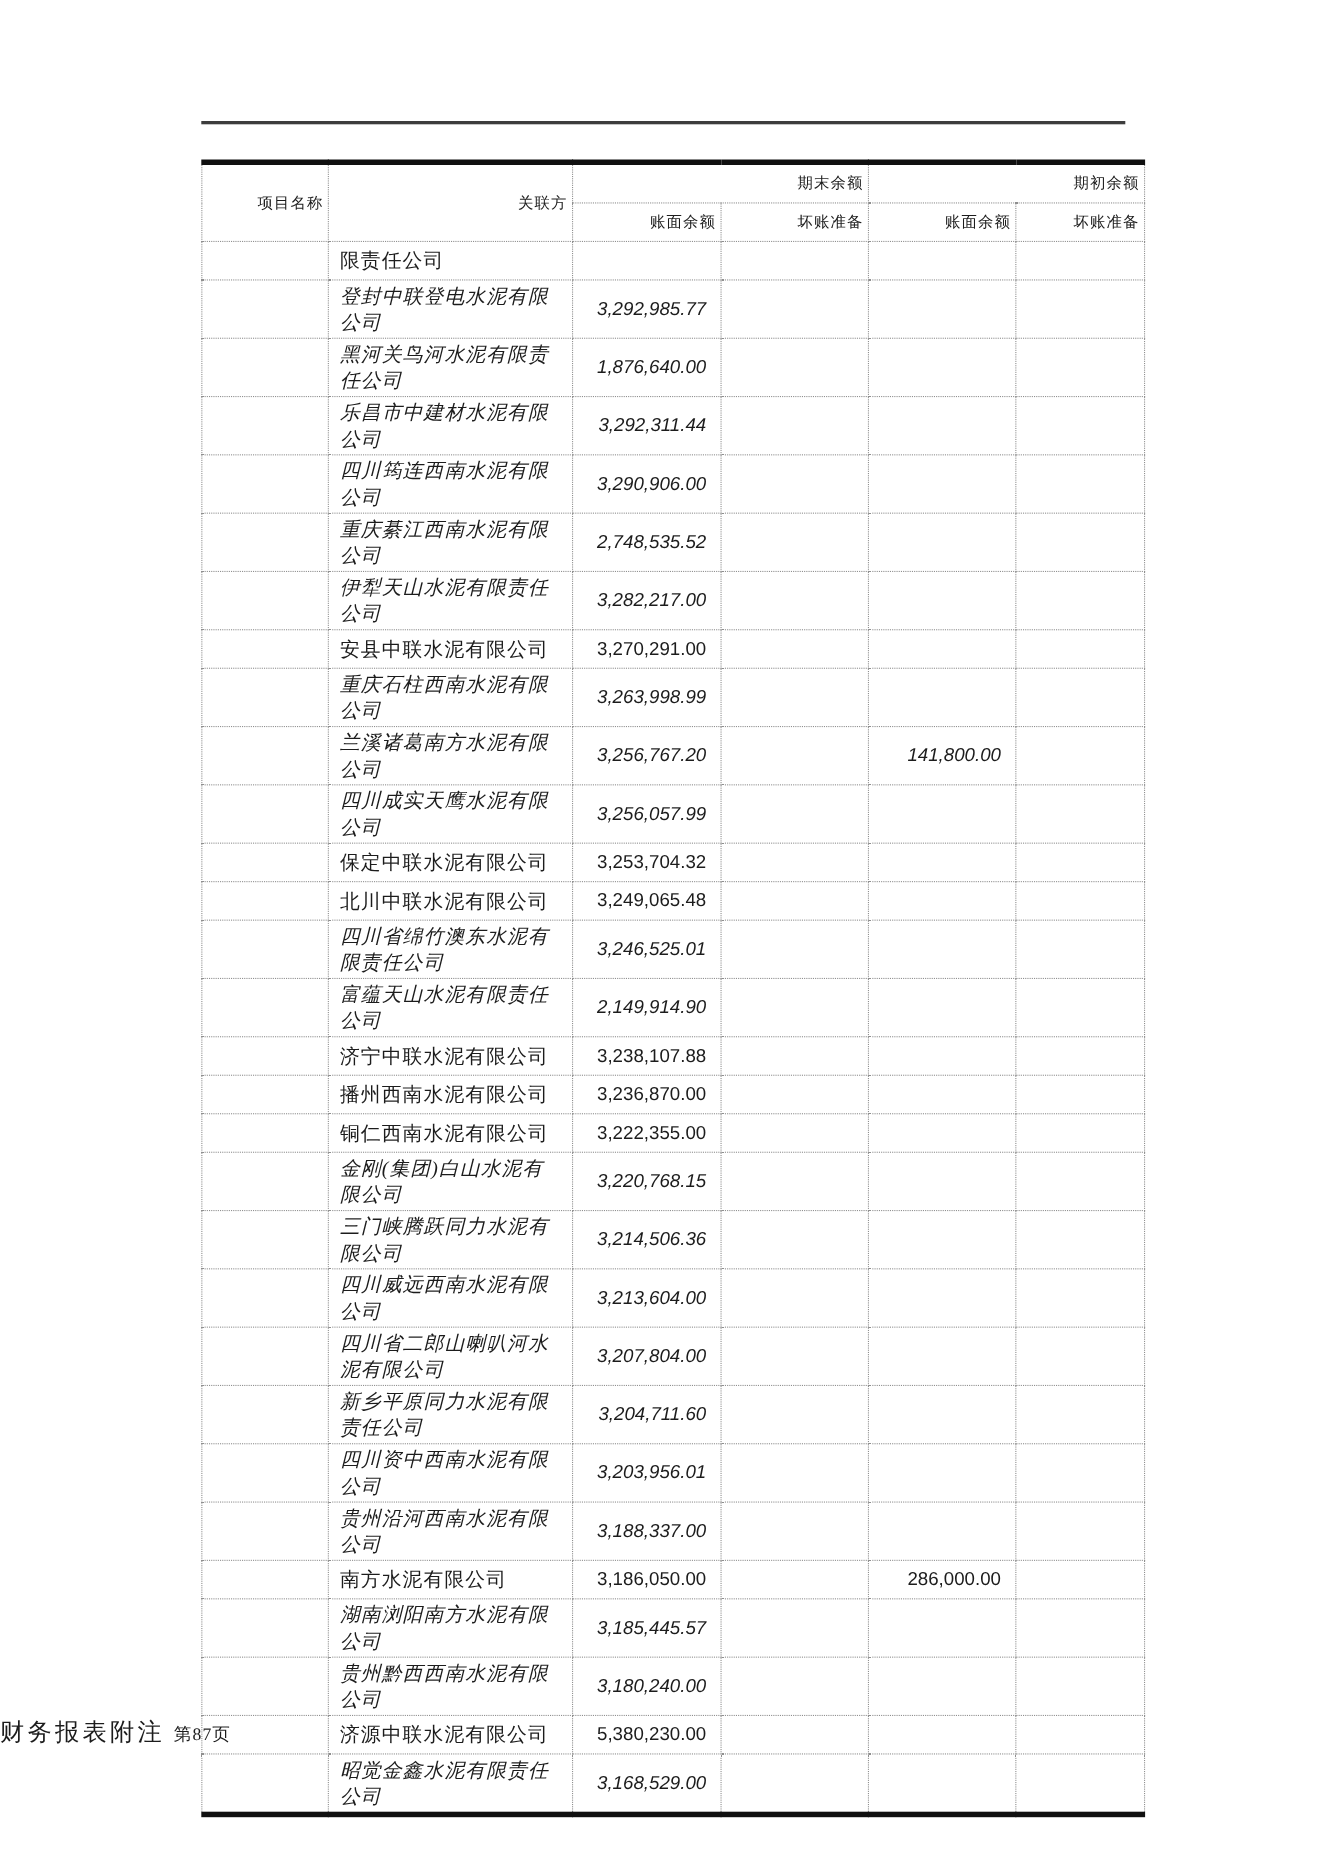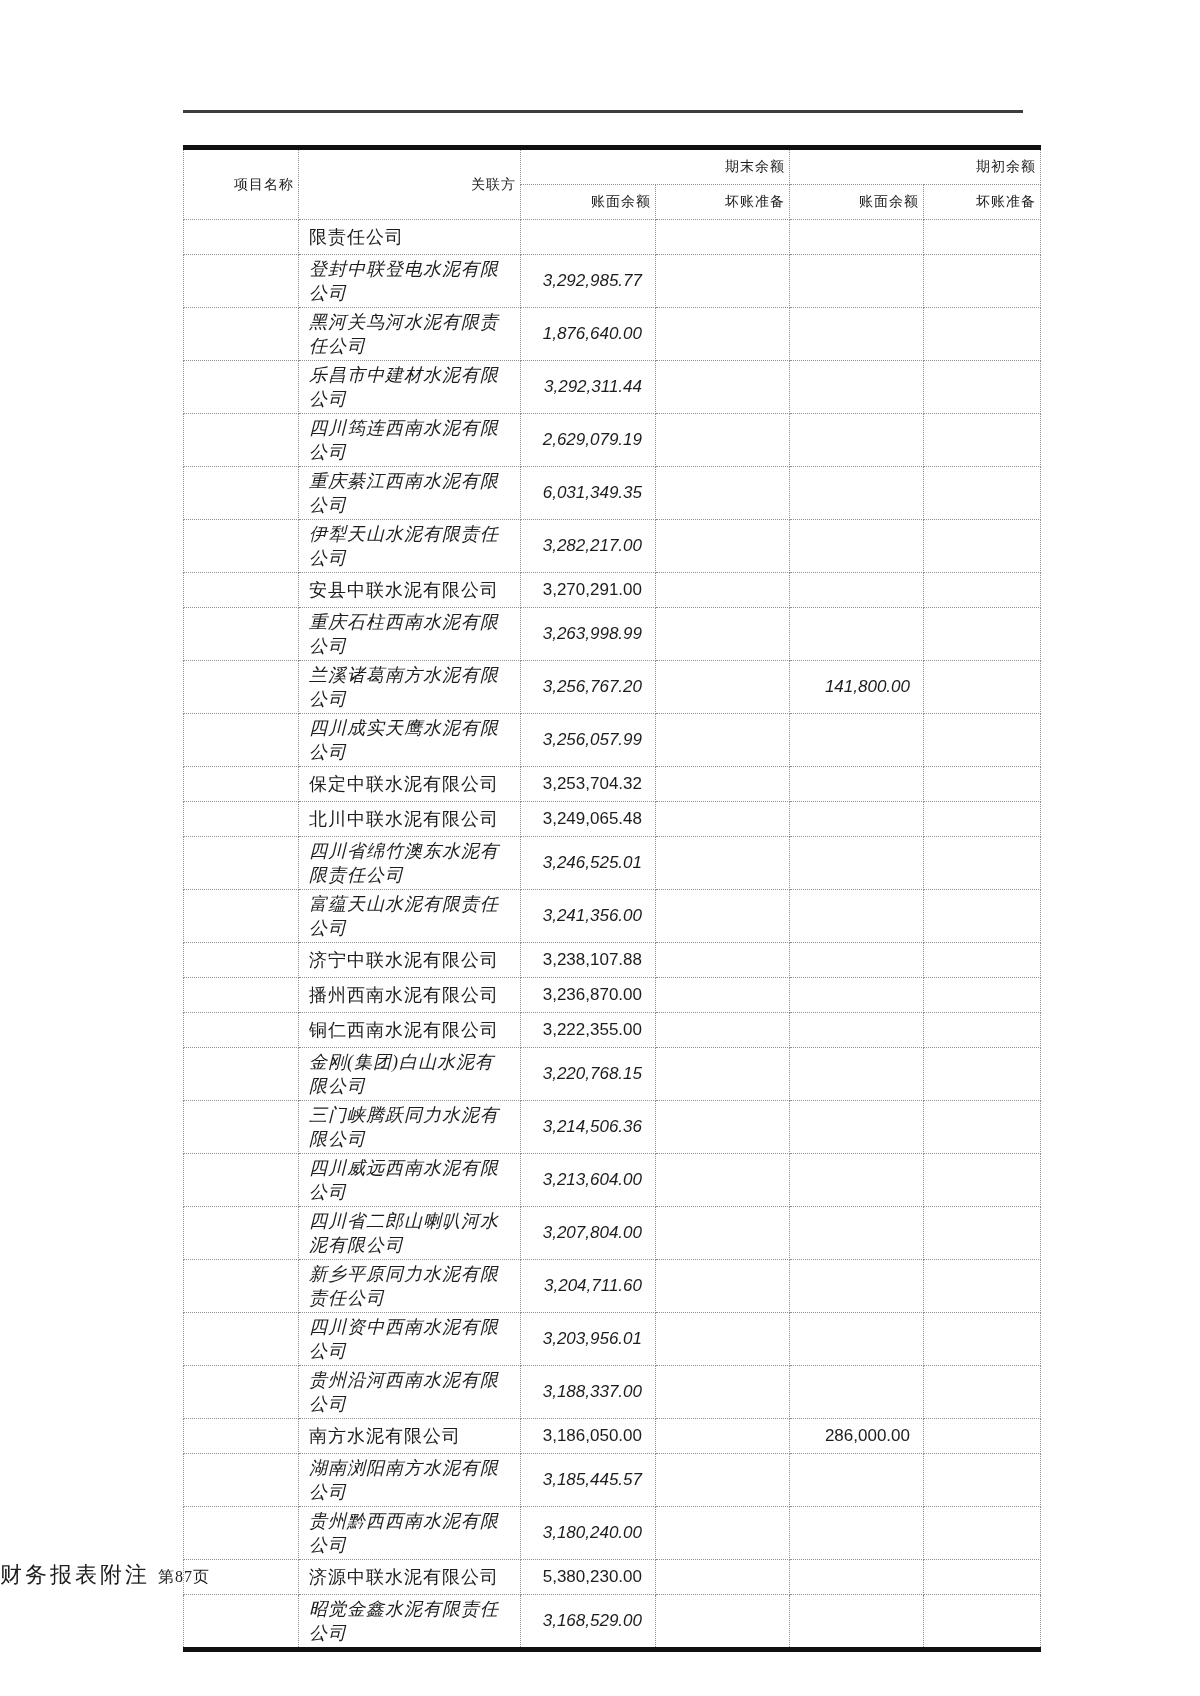--- a/index.html
+++ b/index.html
@@ -145,29 +145,29 @@
         <td class="item"></td>
         <td class="party">乐昌市中建材水泥有限公司</td>
         <td class="num">3,292,311.44</td>
         <td class="num"></td>
         <td class="num"></td>
         <td class="num"></td>
       </tr>
       <tr class="double">
         <td class="item"></td>
         <td class="party">四川筠连西南水泥有限公司</td>
-        <td class="num">2,629,079.19</td>
+        <td class="num">3,290,906.00</td>
         <td class="num"></td>
         <td class="num"></td>
         <td class="num"></td>
       </tr>
       <tr class="double">
         <td class="item"></td>
         <td class="party">重庆綦江西南水泥有限公司</td>
-        <td class="num">6,031,349.35</td>
+        <td class="num">2,748,535.52</td>
         <td class="num"></td>
         <td class="num"></td>
         <td class="num"></td>
       </tr>
       <tr class="double">
         <td class="item"></td>
         <td class="party">伊犁天山水泥有限责任公司</td>
         <td class="num">3,282,217.00</td>
         <td class="num"></td>
         <td class="num"></td>
@@ -225,21 +225,21 @@
         <td class="item"></td>
         <td class="party">四川省绵竹澳东水泥有限责任公司</td>
         <td class="num">3,246,525.01</td>
         <td class="num"></td>
         <td class="num"></td>
         <td class="num"></td>
       </tr>
       <tr class="double">
         <td class="item"></td>
         <td class="party">富蕴天山水泥有限责任公司</td>
-        <td class="num">3,241,356.00</td>
+        <td class="num">2,149,914.90</td>
         <td class="num"></td>
         <td class="num"></td>
         <td class="num"></td>
       </tr>
       <tr class="single">
         <td class="item"></td>
         <td class="party">济宁中联水泥有限公司</td>
         <td class="num">3,238,107.88</td>
         <td class="num"></td>
         <td class="num"></td>

